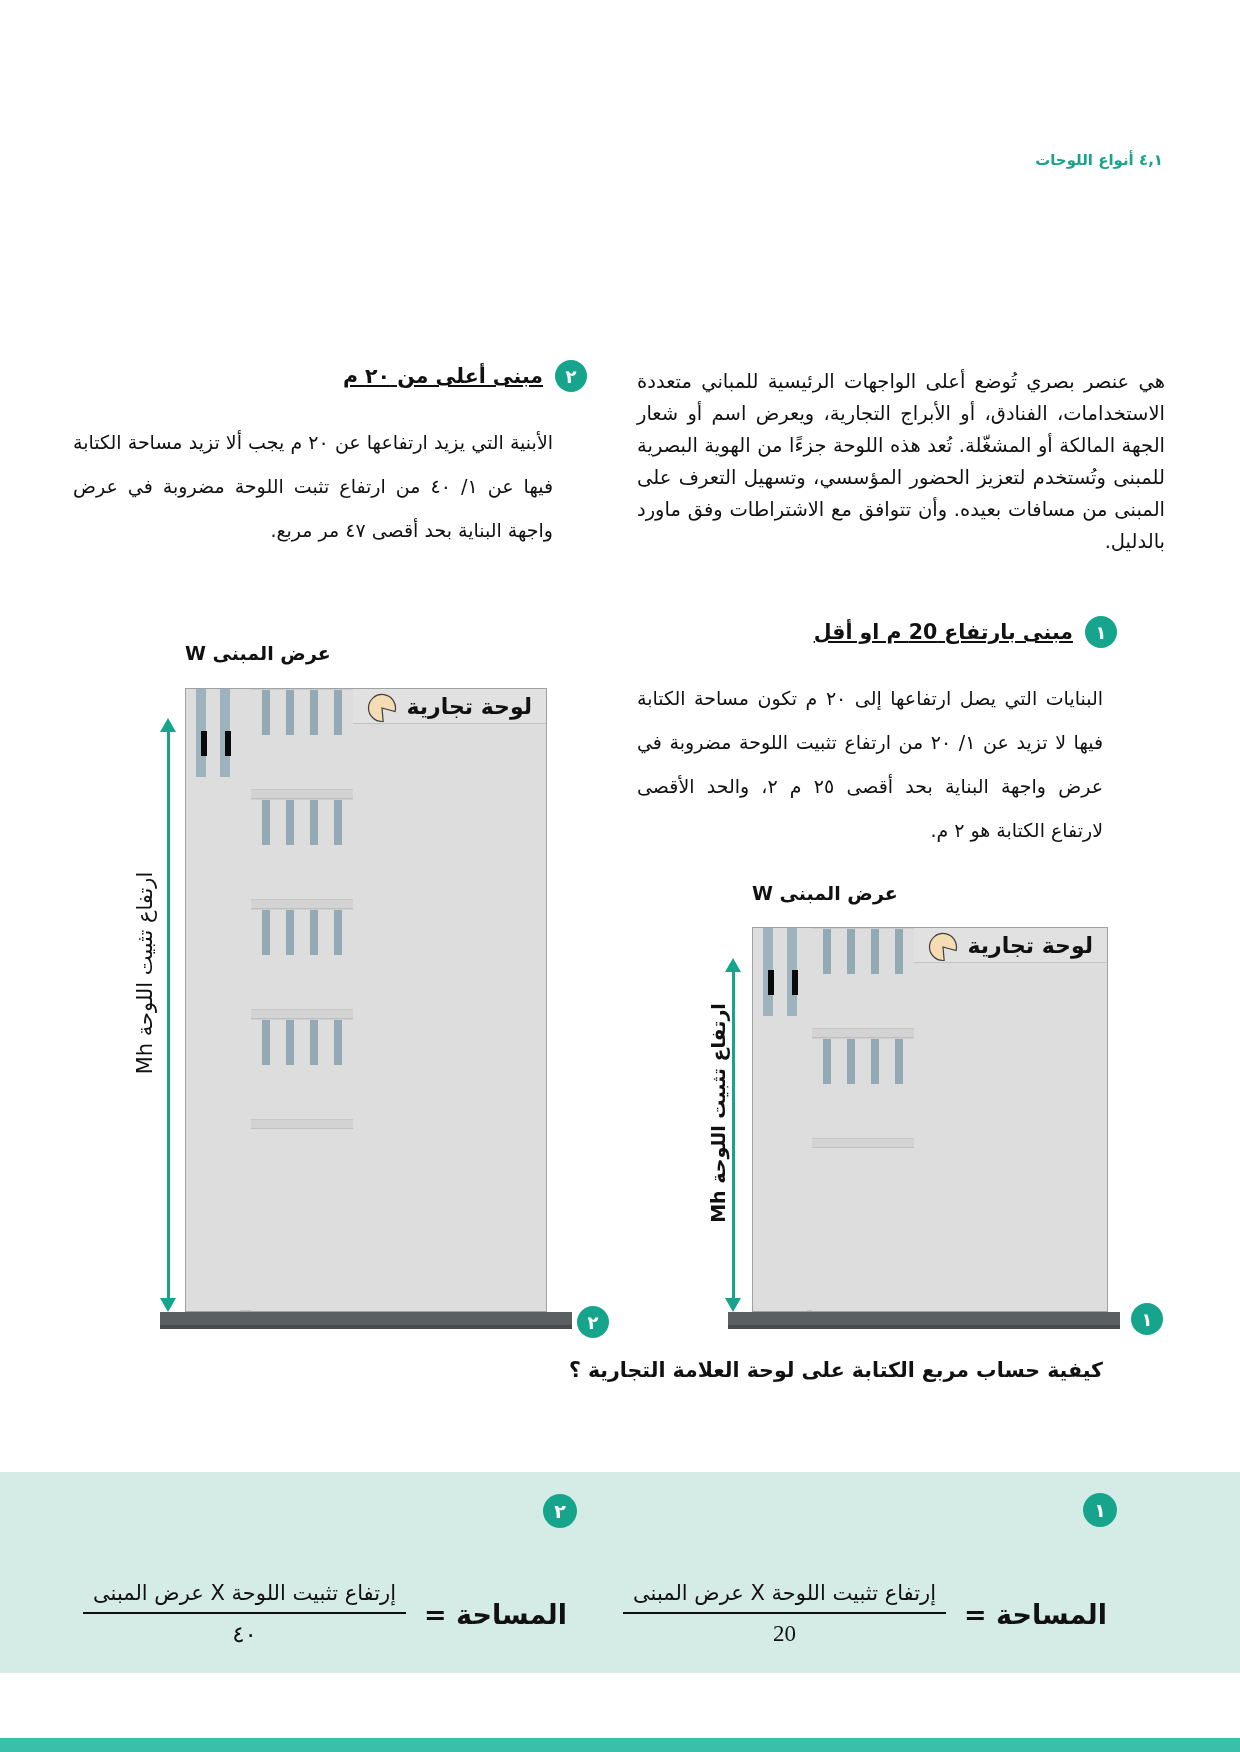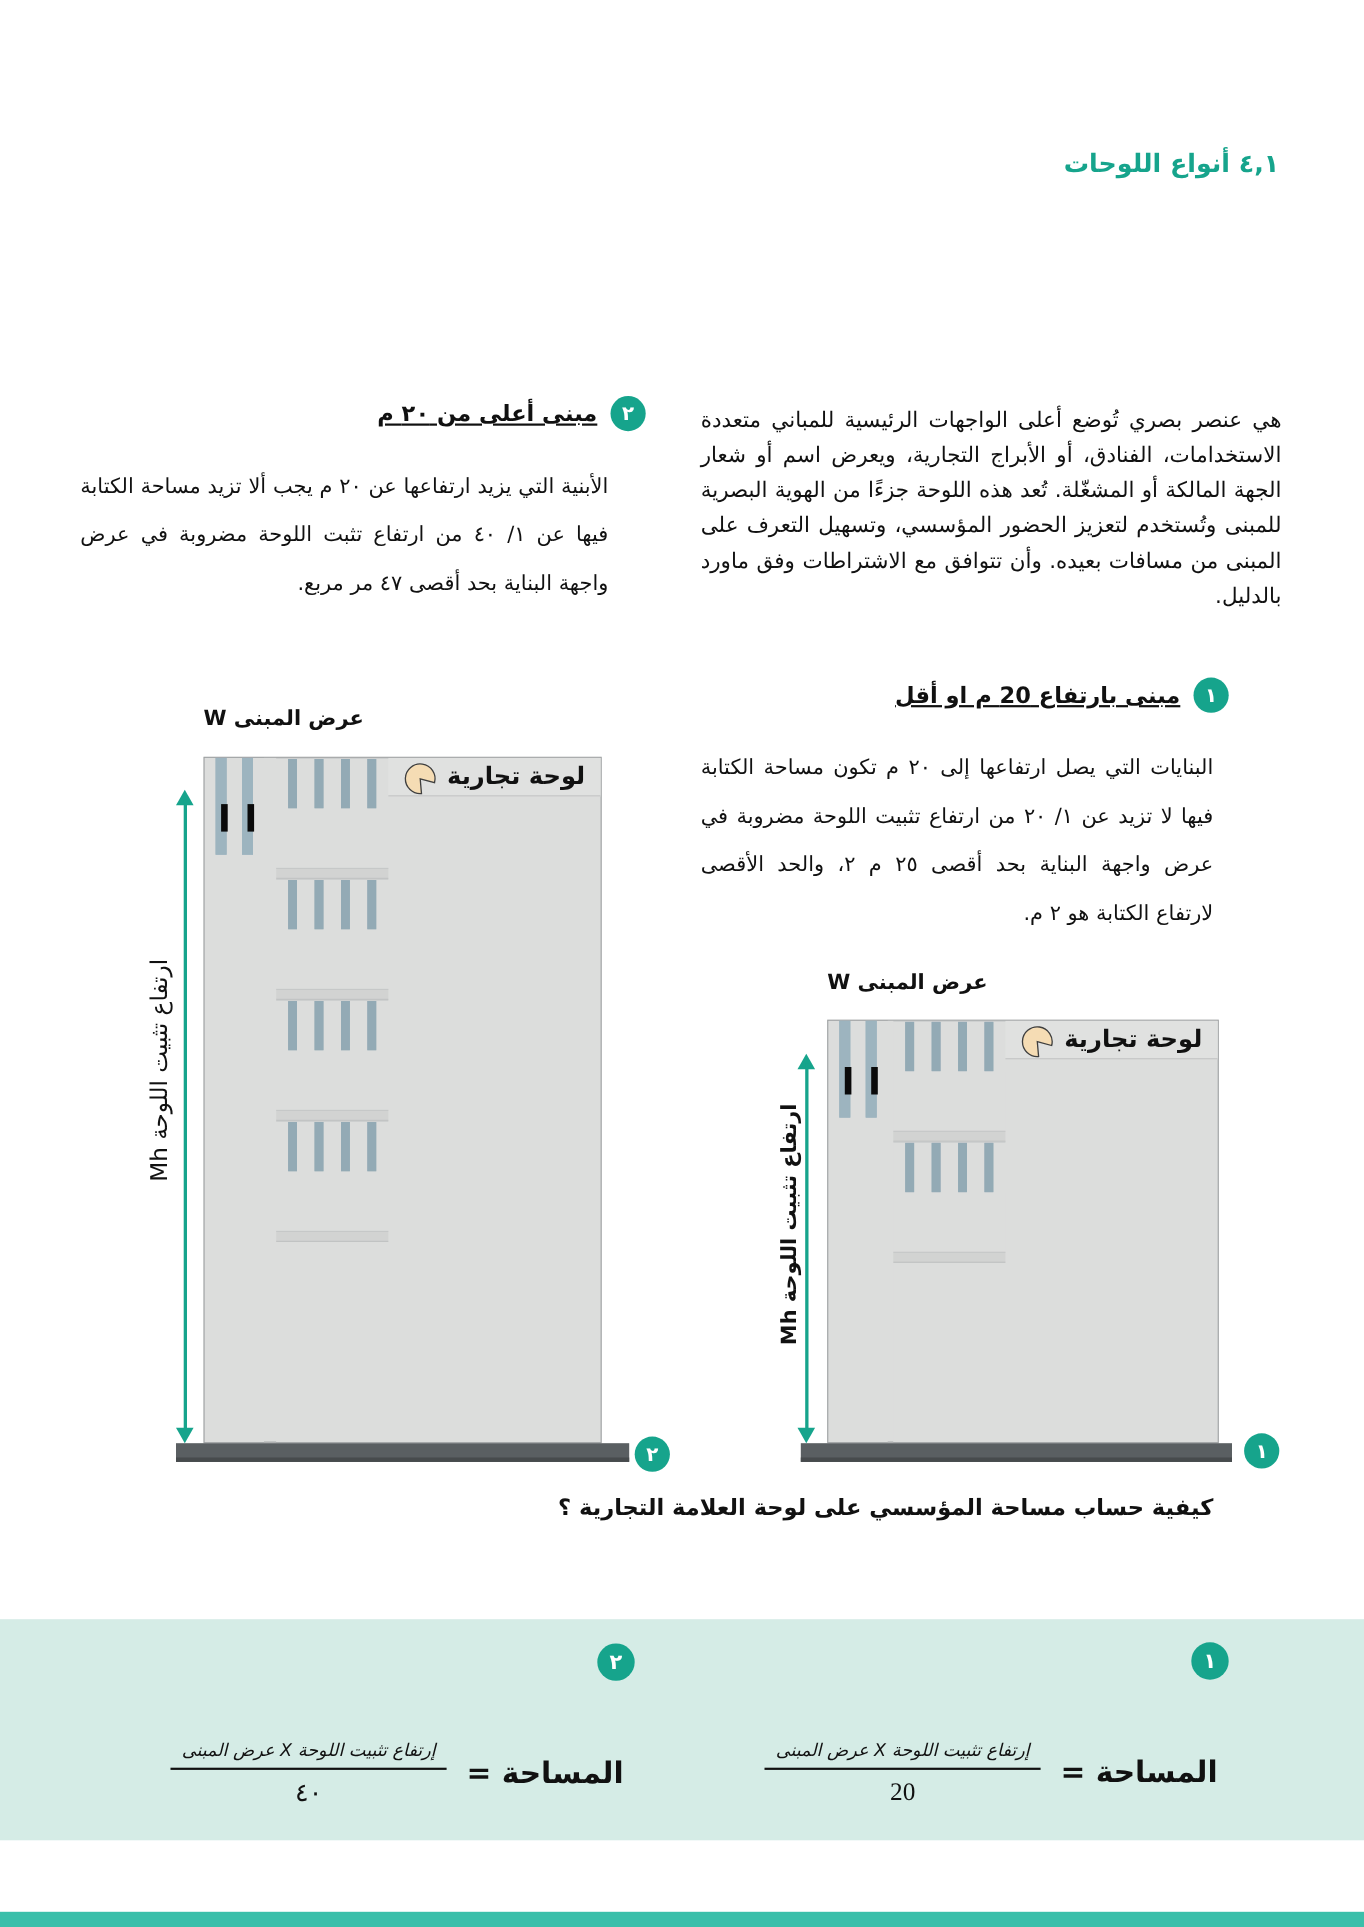--- a/index.html
+++ b/index.html
@@ -14,21 +14,21 @@
     --store-frame:#9DB4BF;
     --base:#5A5F62;
     --ink:#111111;
   }
   *{box-sizing:border-box;margin:0;padding:0;}
   html,body{background:#ffffff;}
   body{font-family:"DejaVu Sans", sans-serif; color:var(--ink);}
   .canvas{position:relative;width:1240px;height:1752px;margin:0 auto;background:#ffffff;overflow:hidden;direction:rtl;}
 
   
-  .h-small{position:absolute;right:77px;top:136px;color:var(--accent);font-weight:bold;font-size:23px;white-space:nowrap;}
+  .h-small{position:absolute;right:77px;top:151px;color:var(--accent);font-weight:bold;font-size:15px;white-space:nowrap;}
   .h-big{position:absolute;right:75px;top:186px;color:var(--accent);font-weight:bold;font-size:31px;white-space:nowrap;}
 
   
   .intro{position:absolute;right:75px;top:366px;width:528px;font-size:19.5px;line-height:32px;text-align:justify;}
   .item-row{position:absolute;display:flex;align-items:center;gap:12px;}
   .item-heading{font-weight:bold;font-size:20.5px;white-space:nowrap;text-decoration:underline;}
   .badge{width:32px;height:32px;border-radius:50%;background:var(--accent);color:#fff;
          display:flex;align-items:center;justify-content:center;font-size:18px;font-weight:bold;flex:0 0 auto;}
   .item1-row{right:123px;top:616px;}
   .item1-body{position:absolute;right:137px;top:676px;width:466px;font-size:19px;line-height:44px;text-align:justify;}
@@ -94,21 +94,21 @@
   
   .band{position:absolute;left:0;top:1472px;width:1240px;height:201px;background:var(--band);}
   .fbadge{position:absolute;width:34px;height:34px;font-size:19px;}
   .fbadge.low{left:1083px;top:1493px;}
   .fbadge.high{left:543px;top:1494px;}
   .f-row{position:absolute;display:flex;direction:rtl;align-items:center;gap:18px;margin-top:36px;}
   .f-row.low{right:133px;top:1545px;}
   .f-row.high{right:673px;top:1545px;}
   .f-label{font-weight:bold;font-size:27px;white-space:nowrap;}
   .f-frac{display:flex;flex-direction:column;align-items:center;}
-  .f-num{font-size:16px;border-bottom:2px solid #101010;padding:0 10px 7px;white-space:nowrap;font-style:italic;}
+  .f-num{font-size:21px;border-bottom:2px solid #101010;padding:0 10px 7px;white-space:nowrap;}
   .f-den{font-size:23px;padding-top:7px;font-family:Liberation Serif, serif;}
 
   .footer-bar{position:absolute;left:0;bottom:0;width:1240px;height:14px;background:var(--footer);}
 </style>
 </head>
 <body>
 
 <div class="canvas">
 
   <div class="h-small">٤,١   أنواع اللوحات</div>
@@ -382,21 +382,21 @@
   </div>
   <div class="dim right-b">
     <div class="head-up"></div>
     <div class="line"></div>
     <div class="head-down"></div>
   </div>
   <div class="hlabel right-b">ارتفاع تثبيت اللوحة Mh</div>
   <div class="base right-b"></div>
   <div class="badge gbadge right-b">١</div>
 
-  <div class="question">كيفية حساب مساحة المؤسسي على لوحة العلامة التجارية ؟</div>
+  <div class="question">كيفية حساب مربع الكتابة على لوحة العلامة التجارية ؟</div>
 
   <div class="band"></div>
 
   <div class="badge fbadge low">١</div>
   <div class="f-row low">
     <div class="f-label">المساحة =</div>
     <div class="f-frac">
       <div class="f-num">إرتفاع تثبيت اللوحة X عرض المبنى</div>
       <div class="f-den">20</div>
     </div>

